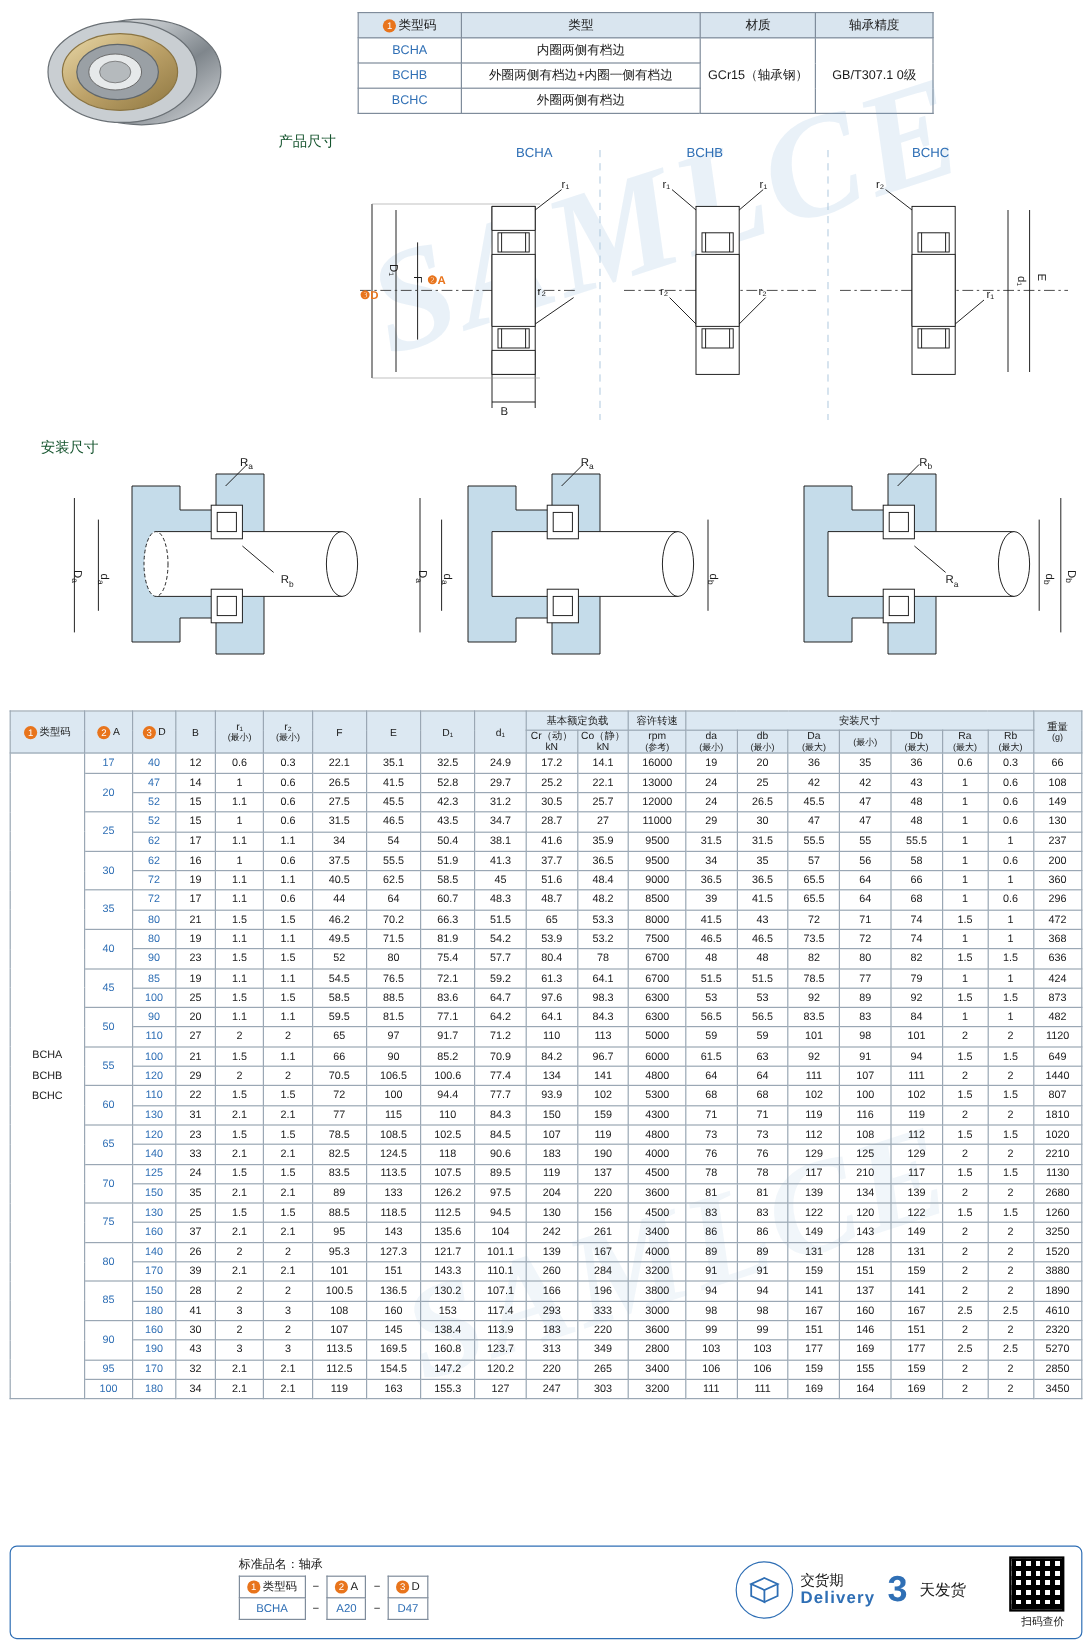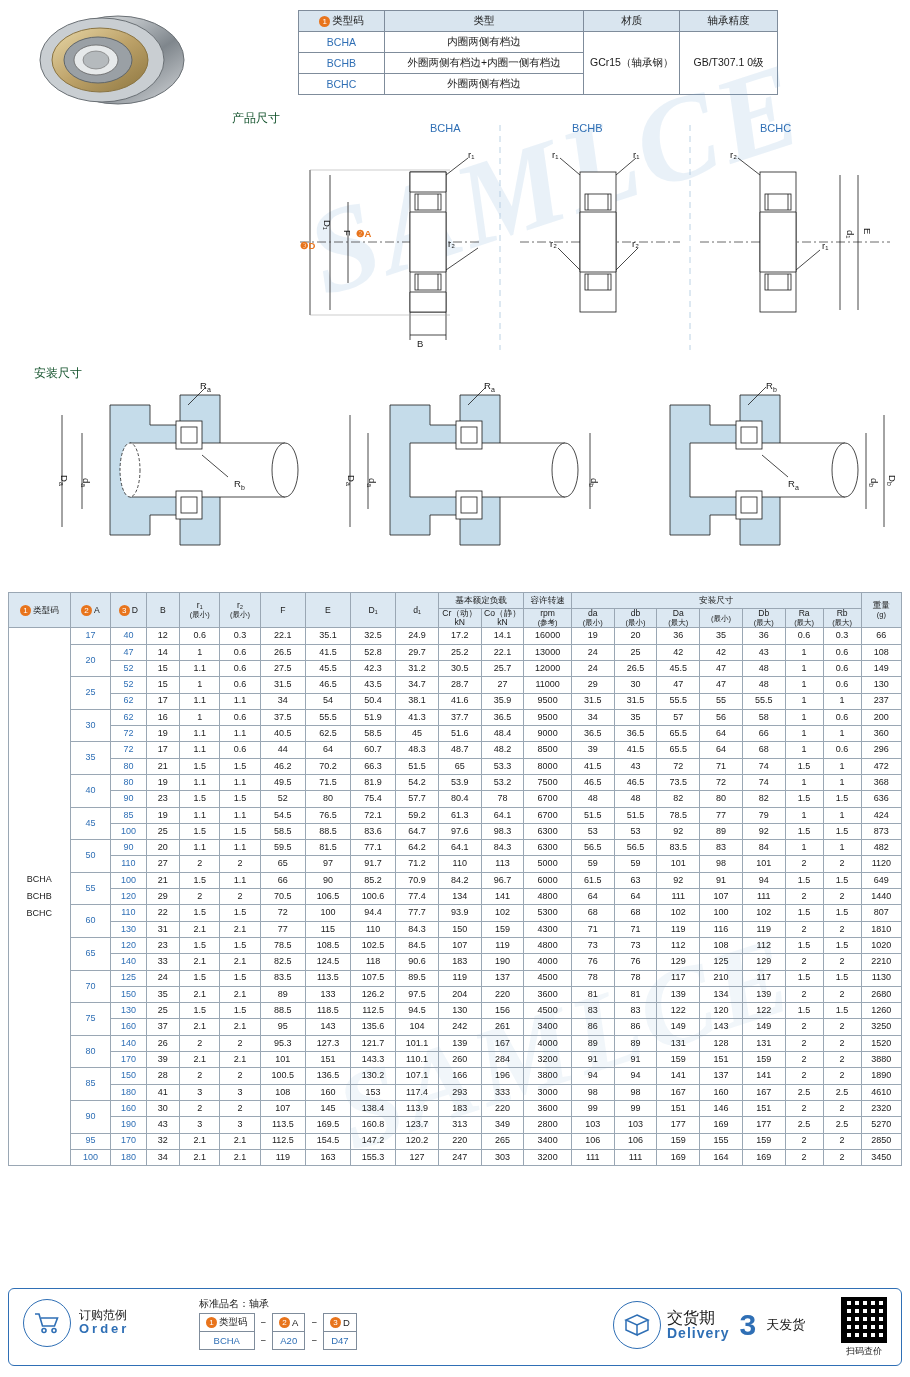--- a/index.html
+++ b/index.html
@@ -97,26 +97,26 @@
 
   .order-table { position:absolute; left:190px; top:8px; }
   .order-table .nm { font-size:10px; margin-bottom:2px; }
   table.ord { border-collapse:collapse; }
   table.ord td { border:1px solid #7f8c9b; font-size:9.5px; text-align:center; height:18px; padding:0 6px; }
   table.ord td.sep { border:none; width:14px; }
   table.ord td.val { color:#2f6fb5; }
 
   .delivery { position:absolute; left:604px; top:12px; display:flex; align-items:center; gap:6px; }
   .deliv-txt { line-height:1.1; }
-  .deliv-txt .cn { font-size:16px; }
+  .deliv-txt .cn { font-size:12px; }
   .deliv-txt .en { font-size:14px; color:#2f6fb5; font-weight:bold; letter-spacing:1px; }
   .deliv-num { font-size:30px; color:#2f6fb5; font-weight:bold; margin:0 4px; }
   .deliv-days { font-size:13px; }
 
-  .qr { position:absolute; right:14px; top:8px; text-align:center; }
+  .qr { position:absolute; right:14px; top:8px; text-align:right; }
   .qr-box { width:46px; height:46px; background:
      repeating-linear-gradient(0deg,#000 0 4px,#fff 4px 8px),
      repeating-linear-gradient(90deg,#000 0 4px,transparent 4px 8px);
      background-blend-mode:multiply; border:2px solid #000; }
   .qr-cap { font-size:9px; margin-top:2px; }
 
   
   .photo { position:absolute; left:20px; top:12px; width:230px; height:90px; }
 </style>
 </head>
@@ -1090,33 +1090,20 @@
             <td>169</td>
             <td>2</td>
             <td>2</td>
             <td>3450</td>
           </tr>
         </tbody>
     </table>
   </div>
 
   <div class="footer">
-    <div class="order-box">
-      <div class="circle-ic">
-        <svg width="26" height="22" viewBox="0 0 26 22" fill="none" stroke="#2f6fb5" stroke-width="1.6">
-          <path d="M1 2 h4 l3.5 12 h12 l3-8 H7"></path>
-          <circle cx="10" cy="18.5" r="2"></circle>
-          <circle cx="20" cy="18.5" r="2"></circle>
-        </svg>
-      </div>
-      <div class="order-txt">
-        <div class="cn">订购范例</div>
-        <div class="en">Order</div>
-      </div>
-    </div>
 
     <div class="order-table">
       <div class="nm">标准品名：轴承</div>
       <table class="ord">
         <tbody>
             <tr>
           <td><span class="num-badge">1</span><span>类型码</span></td>
           <td class="sep">−</td>
           <td><span class="num-badge">2</span><span>A</span></td>
           <td class="sep">−</td>

